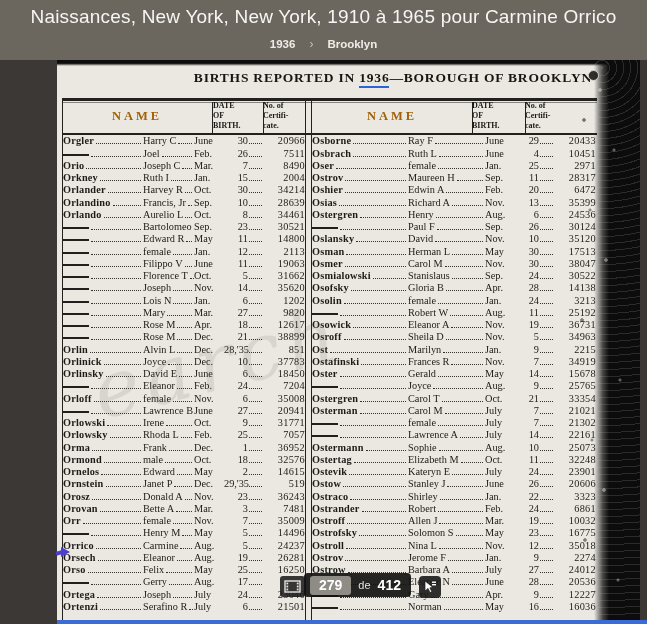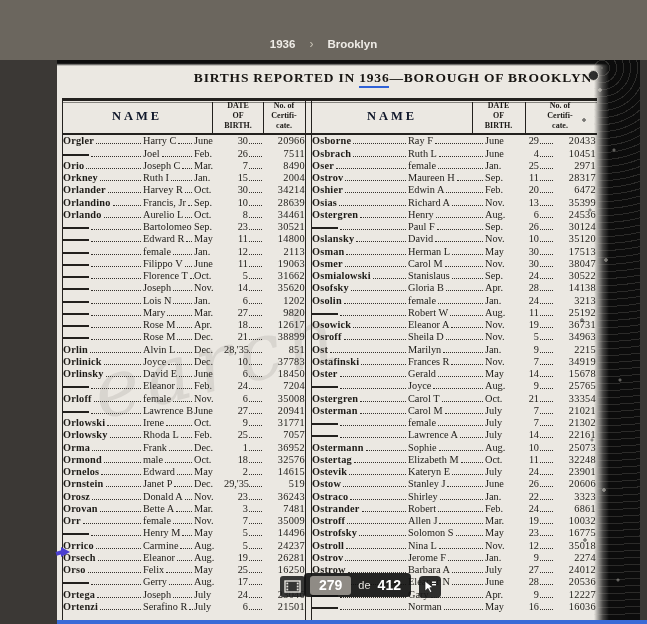--- a/index.html
+++ b/index.html
@@ -61,24 +61,24 @@
     font-weight:bold;font-size:13.5px;color:#171512;letter-spacing:.8px;white-space:nowrap;
   }
   .hl-term{border-bottom:2.5px solid #2f62d8;padding-bottom:1px;}
   
   .hline{position:absolute;background:#23211e;}
   .vline{position:absolute;background:#23211e;}
   .dbl-rule{position:absolute;width:5px;border-left:1.6px solid #23211e;border-right:1.6px solid #23211e;}
   .th-name{
     position:absolute;top:49px;text-align:center;
     font-family:"Liberation Serif","DejaVu Serif",serif;font-weight:bold;
-    font-size:12.5px;letter-spacing:3px;color:#0f172a;
+    font-size:12.5px;letter-spacing:3px;color:#a16207;
   }
   .th-small{
-    position:absolute;top:41px;text-align:center;
+    position:absolute;top:41px;
     font-family:"Liberation Serif","DejaVu Serif",serif;font-weight:bold;
     font-size:8px;line-height:10px;color:#1b1916;
   }
   
   .rows{position:absolute;top:74px;}
   .rows-left{left:6px;width:242px;}
   .rows-right{left:255px;width:284px;}
   .row{
     display:flex;align-items:flex-end;height:12.25px;
     font-family:"Liberation Serif","DejaVu Serif",serif;
@@ -130,20 +130,21 @@
     position:absolute;left:419px;top:576px;width:22px;height:22px;z-index:8;
     background:rgba(25,25,25,.9);border-radius:4px;
     display:flex;align-items:center;justify-content:center;
   }
   .blue-line{position:absolute;left:57px;top:620px;width:590px;height:4px;background:#3a6bd7;z-index:6;}
 </style>
 </head>
 <body>
 
 <div class="topbar">
+  <div class="title">Naissances, New York, New York, 1910 à 1965 pour Carmine Orrico</div>
   <div class="crumbs">
     <span>1936</span>
     <span class="crumb-sep">›</span>
     <span>Brooklyn</span>
   </div>
 </div>
 
 <div class="paper">
   <div class="film-top"></div>
 

